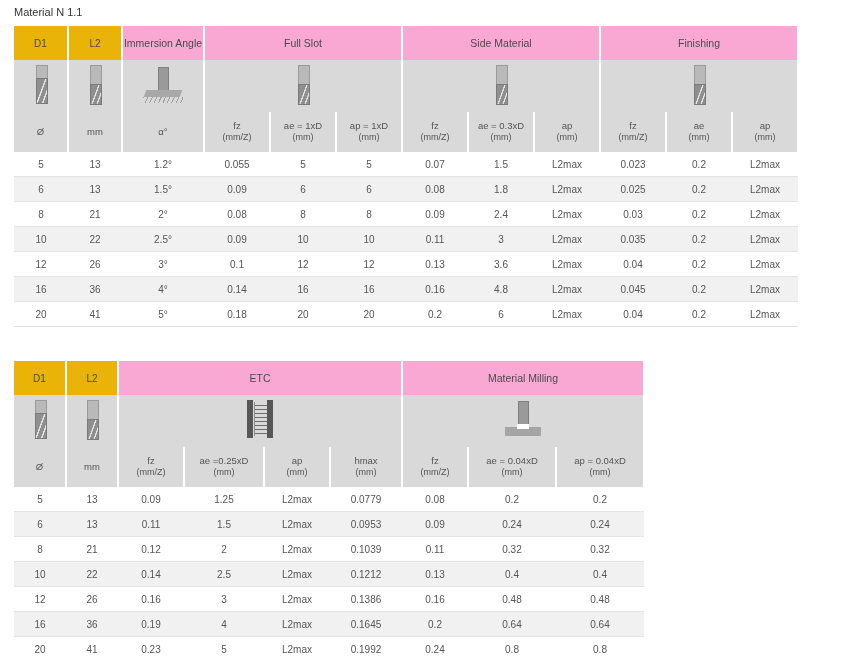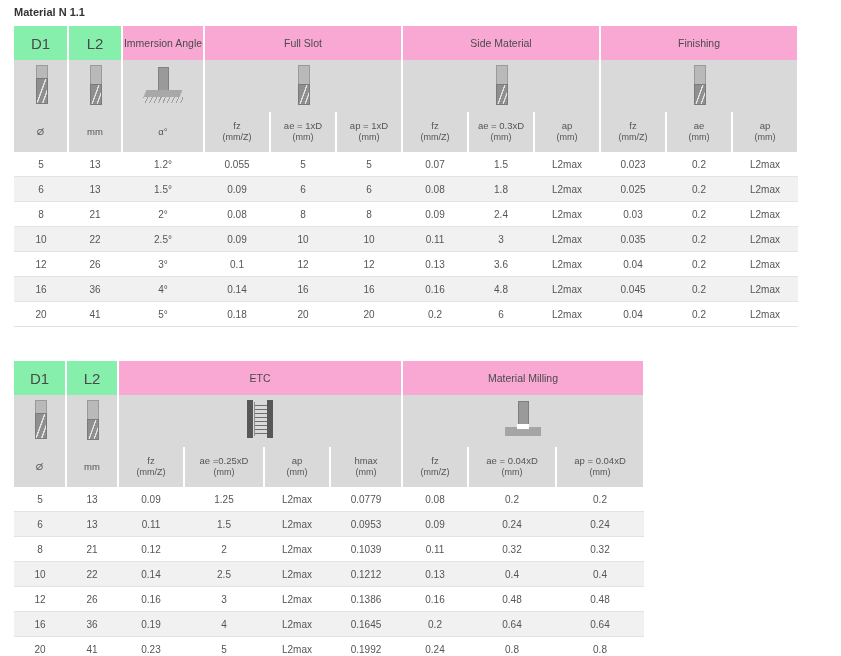--- a/index.html
+++ b/index.html
@@ -10,21 +10,21 @@
   body {
     width: 841px;
     height: 656px;
     font-family: "Liberation Sans", sans-serif;
     color: #5a5a5a;
     position: relative;
     overflow: hidden;
   }
   .page-title {
     font-size: 11px;
-    font-weight: bold;
+    font-weight: normal;
     color: #333333;
     padding: 6px 0 8px 14px;
   }
   table.cutting-table {
     border-collapse: collapse;
     table-layout: fixed;
     margin-left: 14px;
   }
   table.cutting-table td,
   table.cutting-table th {
@@ -37,23 +37,23 @@
   
   .grp-row td {
     background: #f9a8d4;
     color: #4a4a4a;
     font-size: 10.5px;
     font-weight: bold;
     height: 34px;
     border-right: 2px solid #ffffff;
   }
   .grp-row td.plain {
-    background: #86efac;
+    background: #eab308;
     font-weight: normal;
-    font-size: 15px;
+    font-size: 10px;
   }
   .icon-row td {
     background: #d9d9d9;
     height: 52px;
     border-right: 2px solid #ffffff;
     vertical-align: middle;
   }
   .sub-row td {
     background: #d9d9d9;
     color: #555555;

